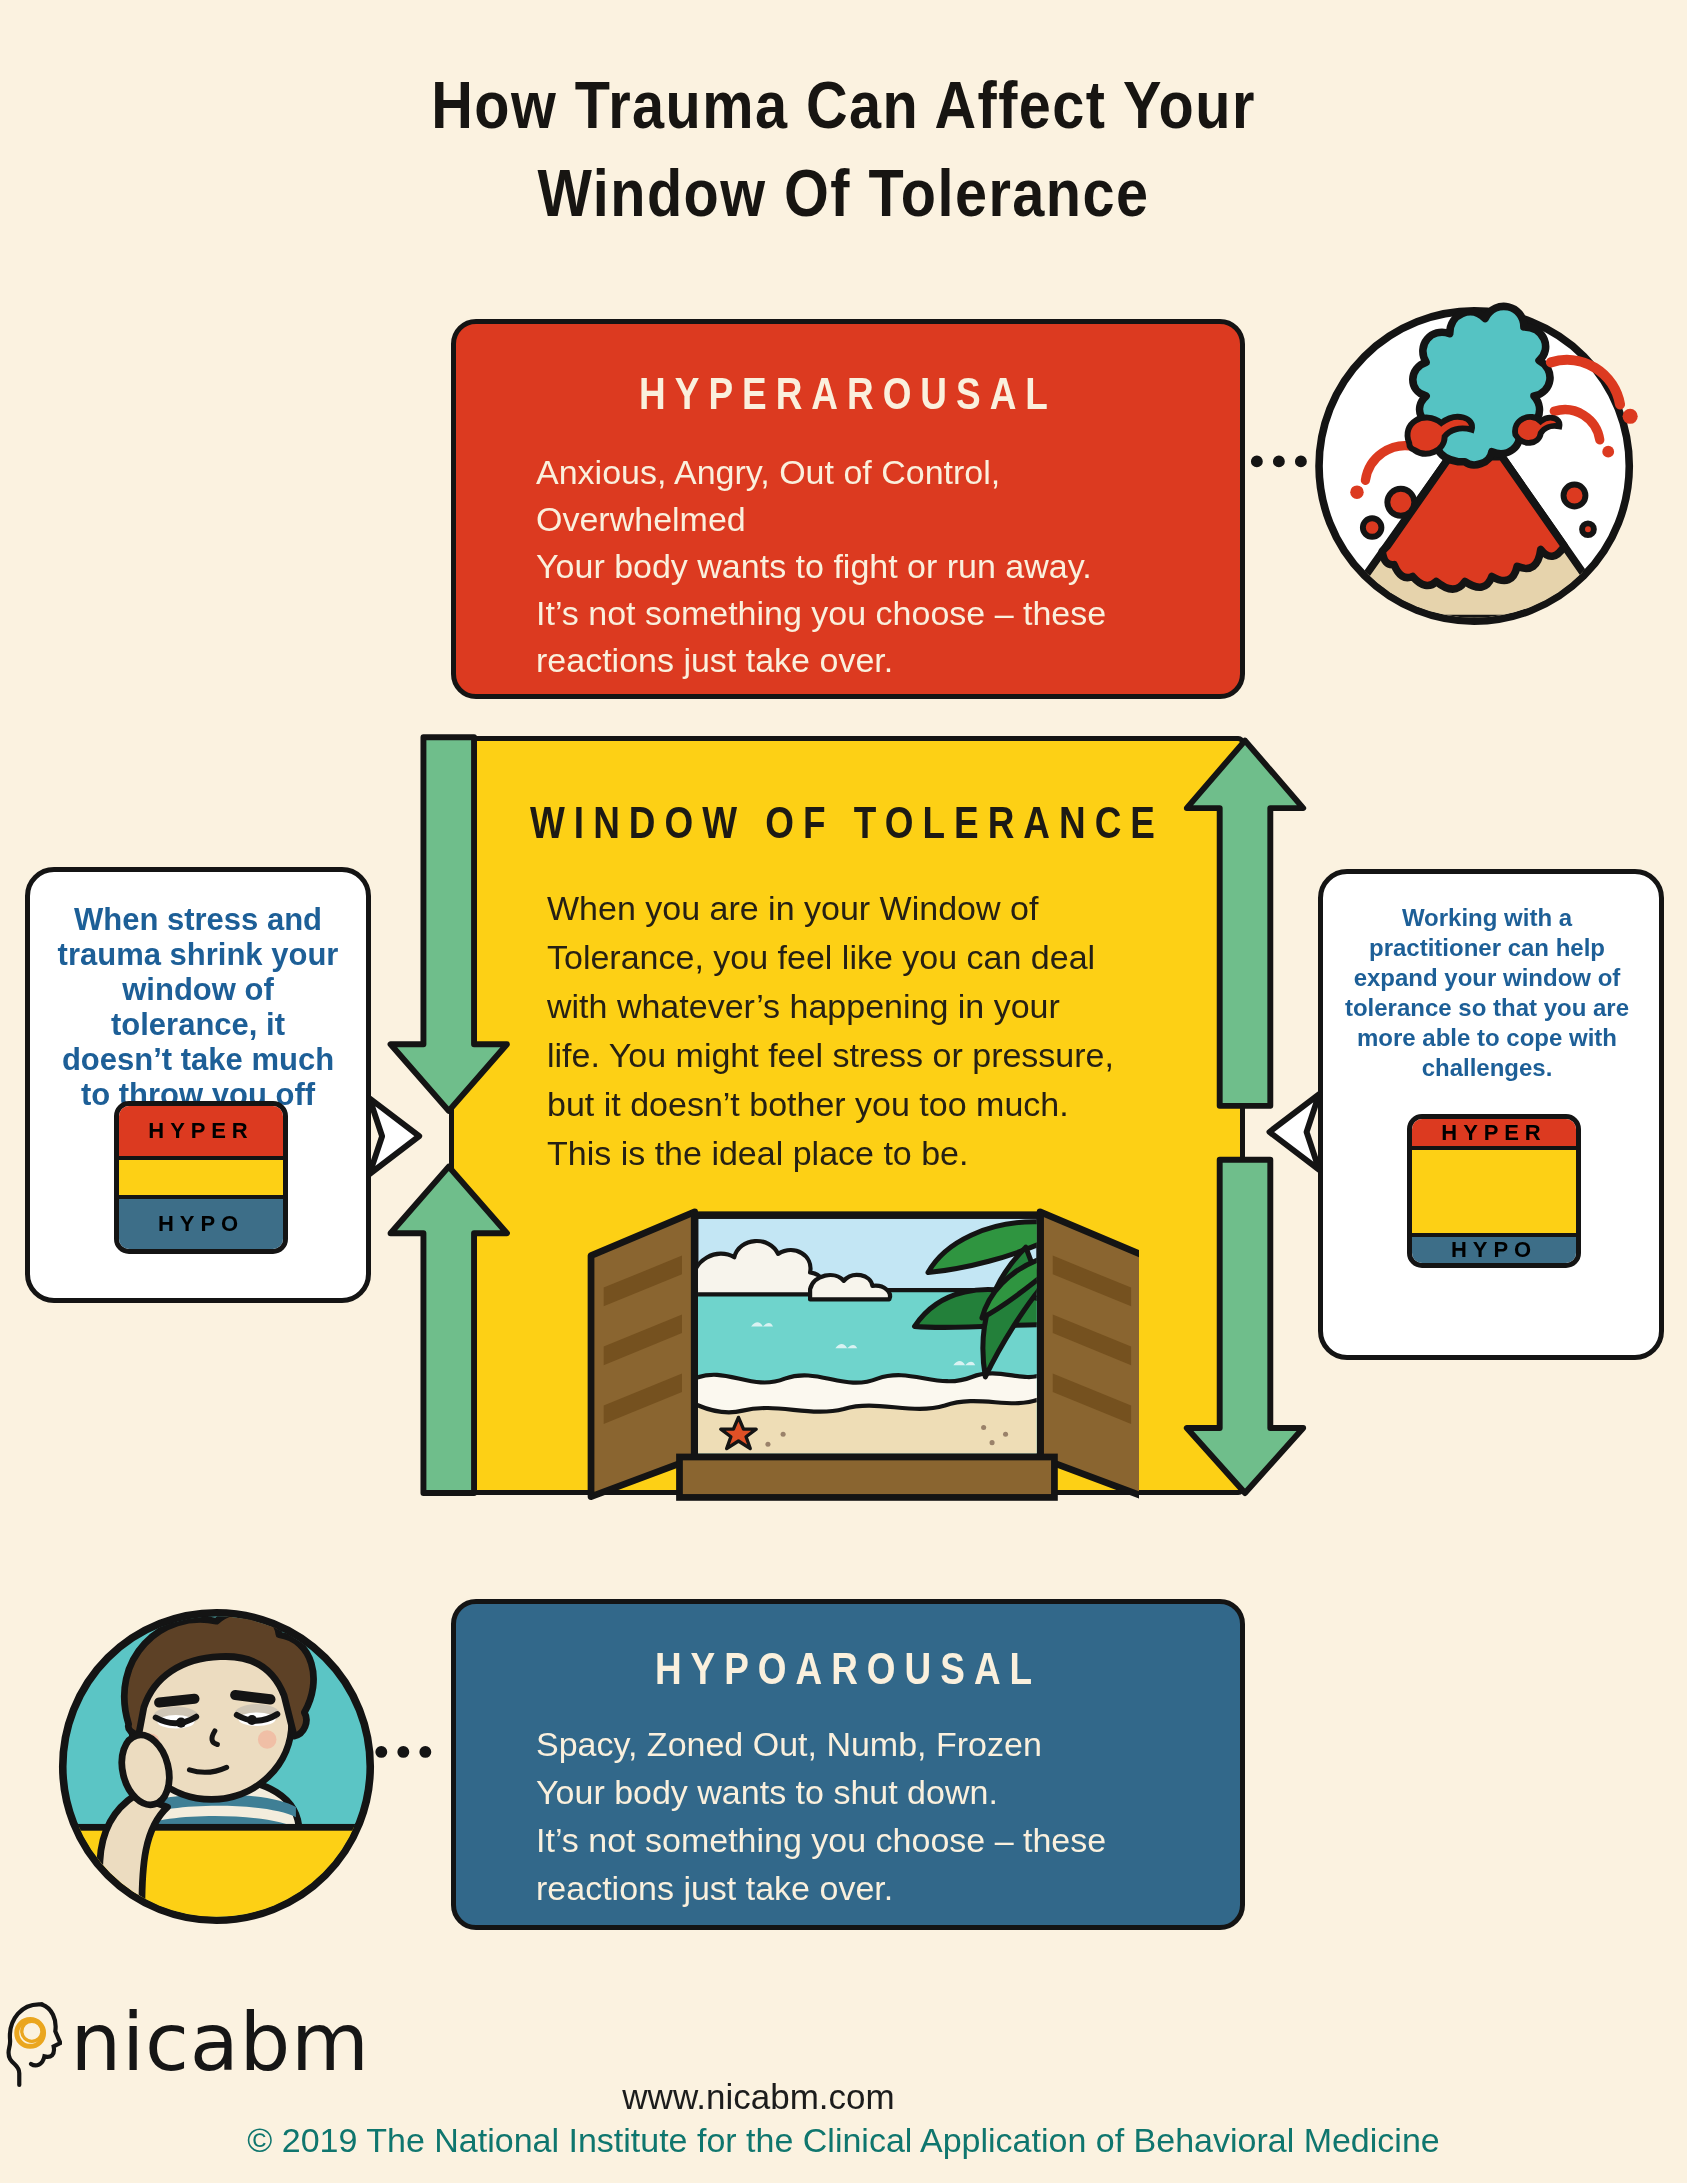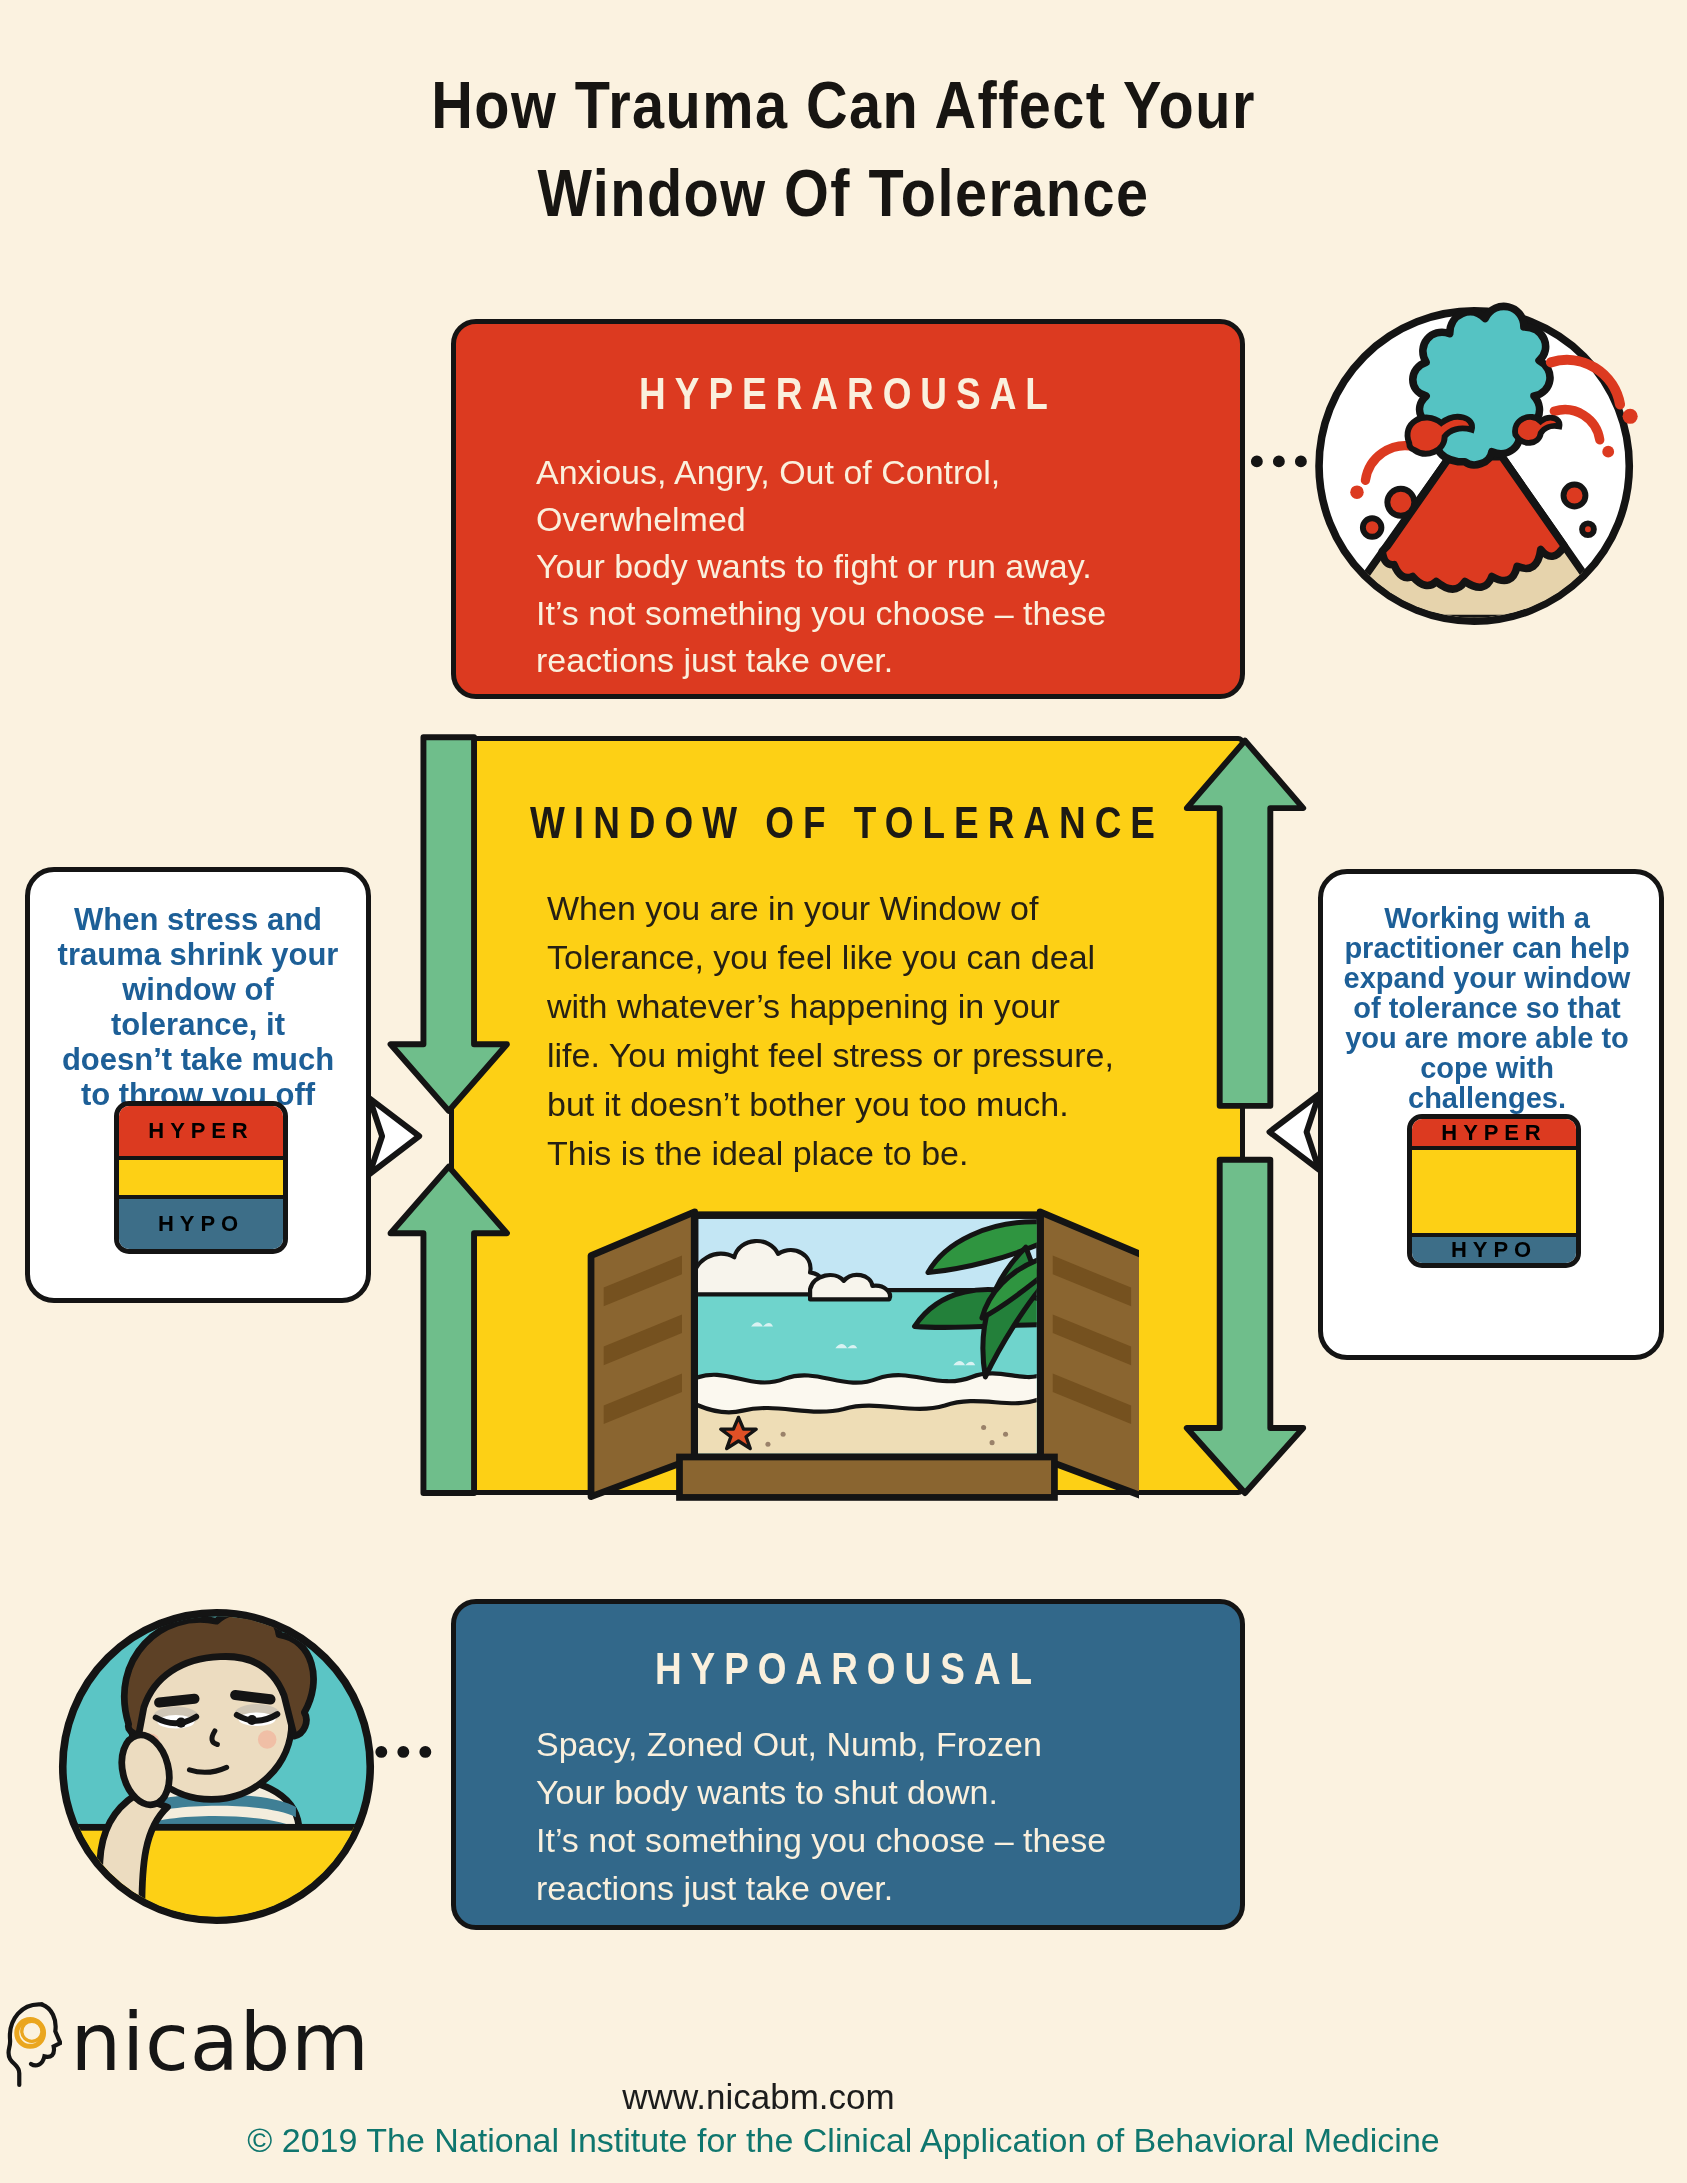--- a/index.html
+++ b/index.html
@@ -150,21 +150,21 @@
         <span class="band-label">HYPER</span>
       </div>
       <div class="band" style="height:30%;background:#fdd015;border-top:4.2px solid #141414;border-bottom:4.2px solid #141414;"></div>
       <div class="band" style="height:35%;background:#3d6e88;">
         <span class="band-label">HYPO</span>
       </div>
     </div>
   </div>
 
   <div class="abs callout" style="left:1318px;top:869px;width:346px;height:491px;">
-    <div class="callout-text" style="padding:29px 28px 0 20px;font-size:29px;line-height:30px;">Working with a practitioner can help expand your window of tolerance so that you are more able to cope with challenges.</div>
+    <div class="callout-text" style="padding:29px 28px 0 20px;font-size:24px;line-height:30px;">Working with a practitioner can help expand your window of tolerance so that you are more able to cope with challenges.</div>
     <div class="mini" style="left:84px;top:240px;width:174px;height:154px;">
       <div class="band" style="height:19%;background:#dc3a20;">
         <span class="band-label">HYPER</span>
       </div>
       <div class="band" style="height:63%;background:#fdd015;border-top:4.2px solid #141414;border-bottom:4.2px solid #141414;"></div>
       <div class="band" style="height:18%;background:#3d6e88;">
         <span class="band-label">HYPO</span>
       </div>
     </div>
   </div>

